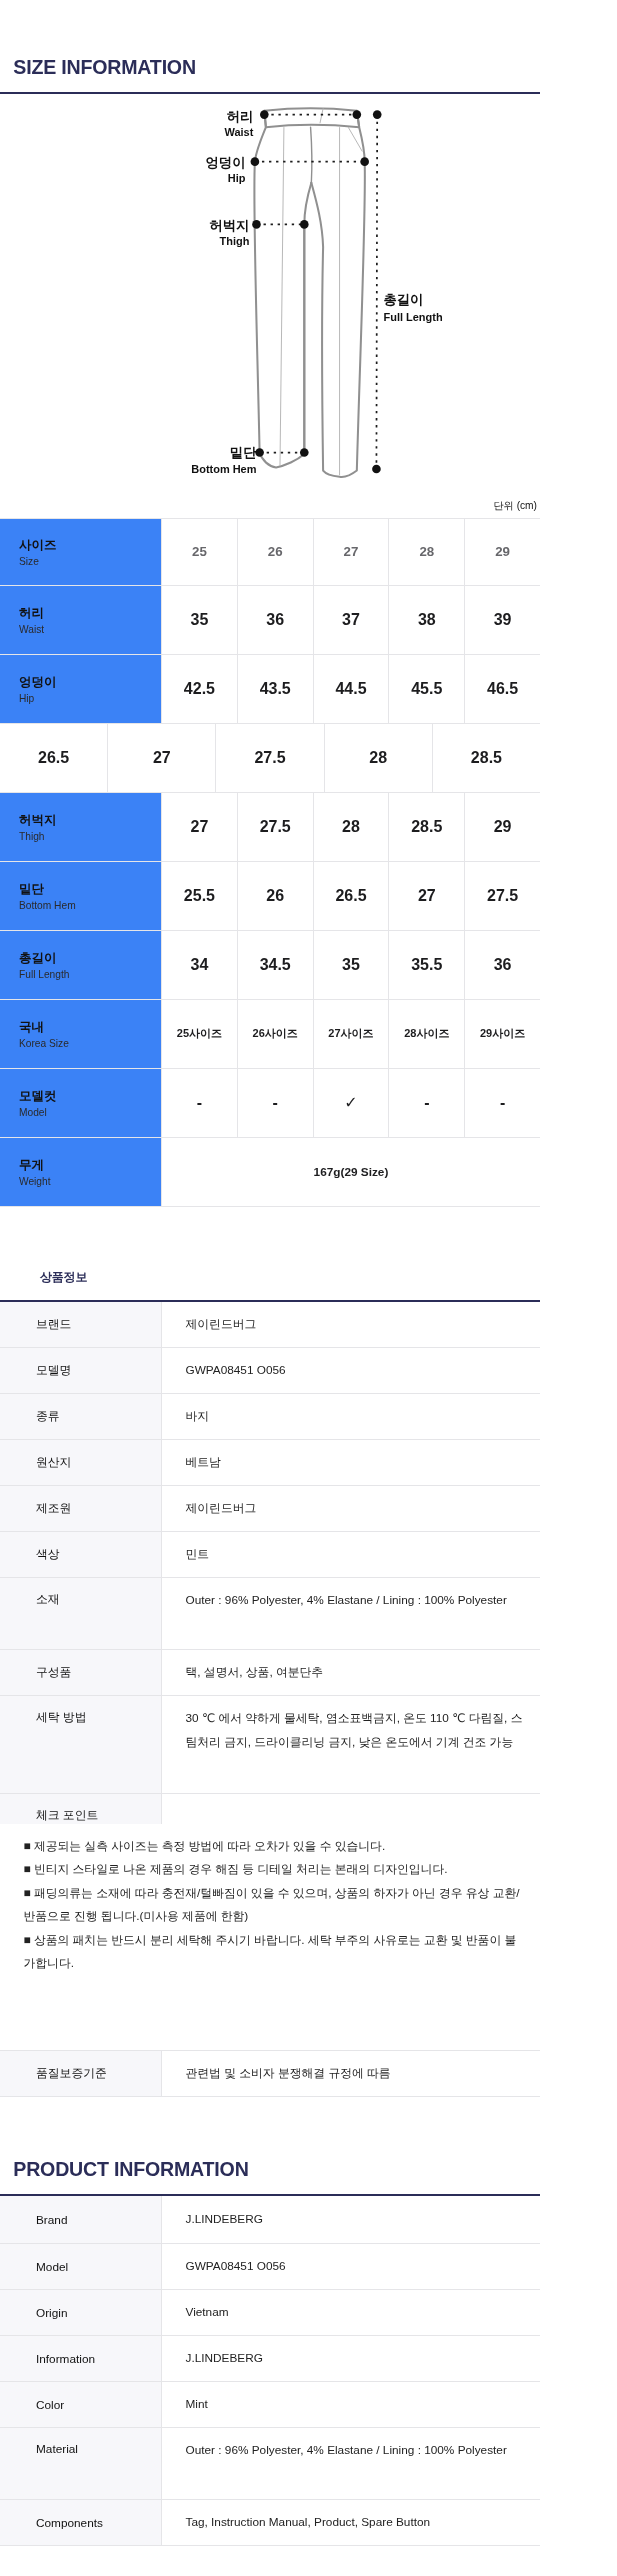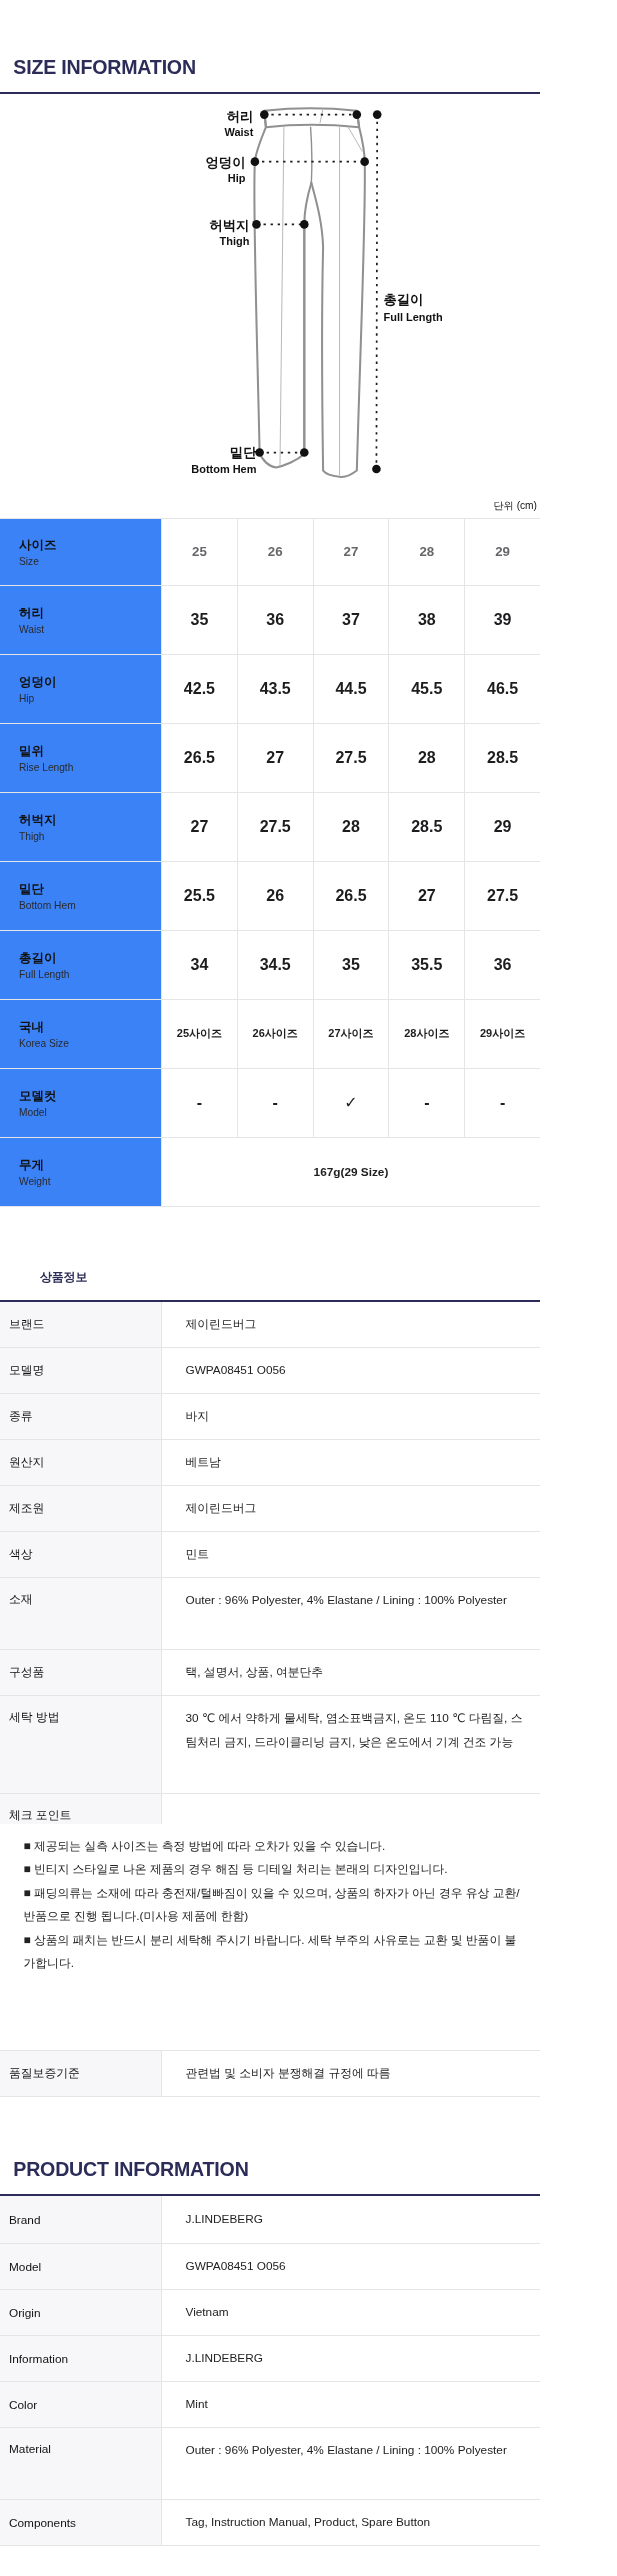--- a/index.html
+++ b/index.html
@@ -43,21 +43,21 @@
   .st-cell:last-child { border-right:none; }
   .st-cell.size-hdr { color:#67676b; font-size:13.3px; font-weight:700; }
   .st-cell.ks { font-size:11px; }
   .st-merged { flex:1; display:flex; align-items:center; justify-content:center; font-size:11.8px; font-weight:600; }
 
   
   .info-table { }
   .it-row { display:flex; min-height:45px; border-bottom:0.8px solid #e5e5e8; }
   .it-label {
     width:162px; box-sizing:border-box; background:#f7f7fa; border-right:0.8px solid #e5e5e8;
-    display:flex; align-items:center; padding-left:9px; font-size:11.8px; color:#111;
+    display:flex; align-items:center; padding-left:36px; font-size:11.8px; color:#111;
   }
   .it-value {
     flex:1; display:flex; align-items:center; padding:0 17px 0 23.5px;
     font-size:11.8px; color:#222; line-height:23.5px;
   }
   .it-row.top .it-label { align-items:flex-start; padding-top:13.3px; }
   .it-row.top .it-value { align-items:flex-start; padding-top:11px; padding-bottom:11px; display:block; }
   .h60 { min-height:47px; } .h90 { min-height:71px; } .h124 { min-height:97px; }
   .h326 { min-height:256px;flex-direction:column; } .h57 { min-height:45px; }
   .cp { margin:0; }
@@ -157,24 +157,20 @@
         <span class="en">Hip</span>
       </div>
       <div class="st-cell">42.5</div>
       <div class="st-cell">43.5</div>
       <div class="st-cell">44.5</div>
       <div class="st-cell">45.5</div>
       <div class="st-cell">46.5</div>
     </div>
 
     <div class="st-row">
-      <div class="st-label">
-        <span class="kr">밑위</span>
-        <span class="en">Rise Length</span>
-      </div>
       <div class="st-cell">26.5</div>
       <div class="st-cell">27</div>
       <div class="st-cell">27.5</div>
       <div class="st-cell">28</div>
       <div class="st-cell">28.5</div>
     </div>
 
     <div class="st-row">
       <div class="st-label">
         <span class="kr">허벅지</span>

